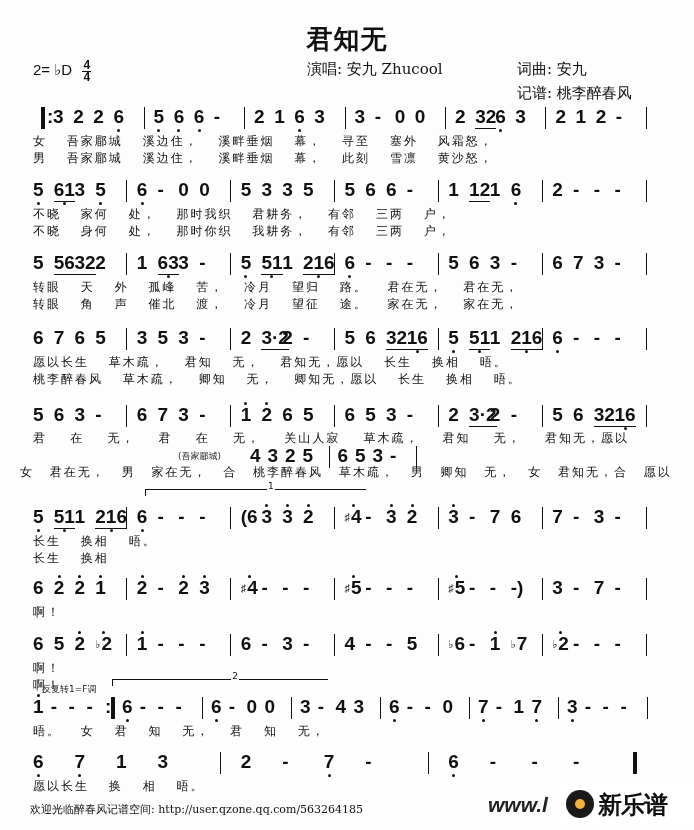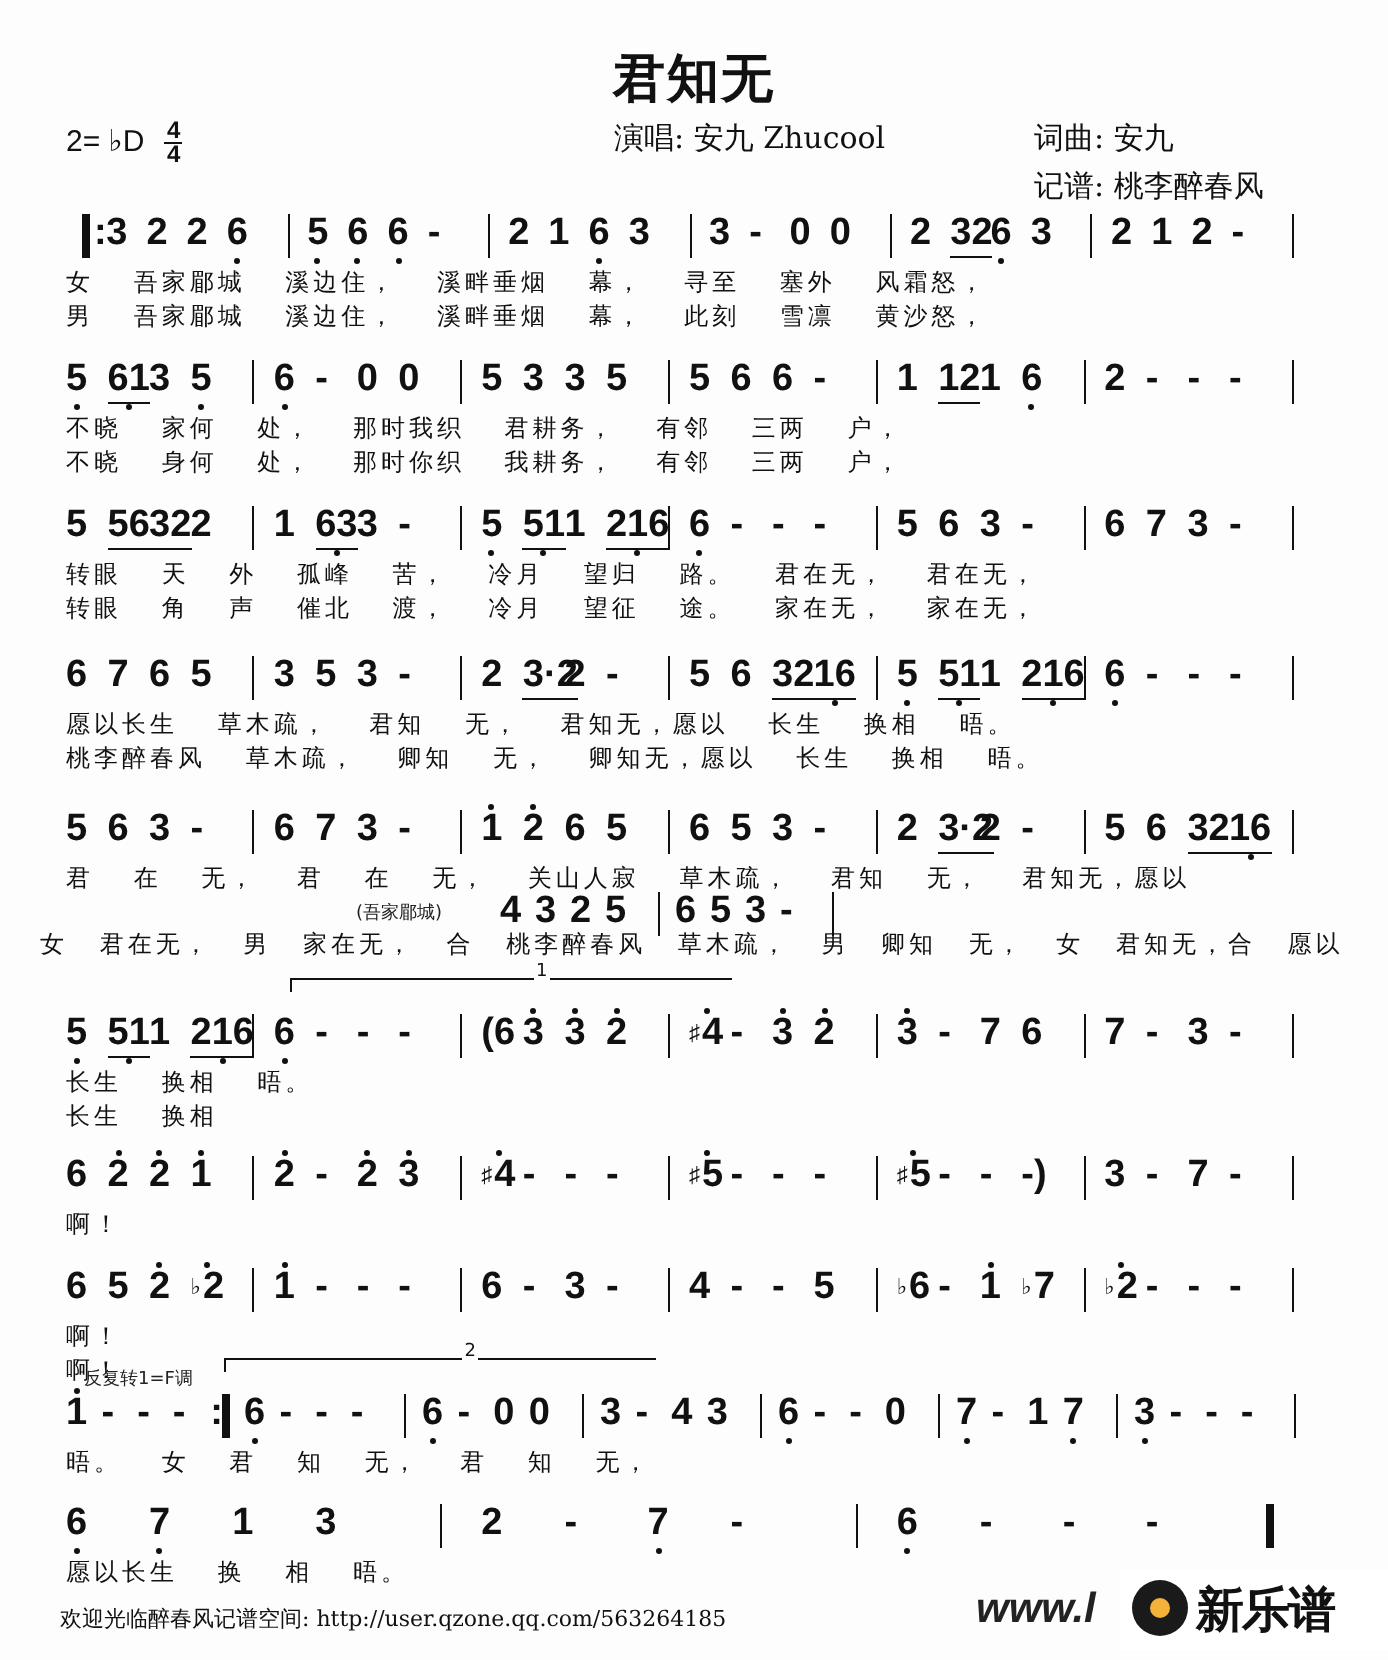--- a/index.html
+++ b/index.html
@@ -211,21 +211,21 @@
     <div class="note" style="left: 250px; top: 446px;">4</div>
     <div class="note" style="left: 267.5px; top: 446px;">3</div>
     <div class="note" style="left: 285px; top: 446px;">2</div>
     <div class="note" style="left: 302.5px; top: 446px;">5</div>
     <div class="bar-line" style="left: 328.75px; top: 446px;"></div>
     <div class="note" style="left: 337.5px; top: 446px;">6</div>
     <div class="note" style="left: 355px; top: 446px;">5</div>
     <div class="note" style="left: 372.5px; top: 446px;">3</div>
     <div class="note" style="left: 390px; top: 446px;">-</div>
     <div class="bar-line" style="left: 416.25px; top: 446px;"></div>
-    <div class="lyric" style="left: 33px; top: 432px; letter-spacing: 2px; word-spacing: 14px;">君 在 无， 君 在 无， 关山人寂 草木疏， 君知 无， 君知无，愿以</div>
+    <div class="lyric" style="left: 33px; top: 432px; letter-spacing: 2px; word-spacing: 14px; font-family: Liberation Mono, monospace;">君 在 无， 君 在 无， 关山人寂 草木疏， 君知 无， 君知无，愿以</div>
     <div class="lyric" style="left: 20px; top: 465px; letter-spacing: 2px; word-spacing: 10px;">女 君在无， 男 家在无， 合 桃李醉春风 草木疏， 男 卿知 无， 女 君知无，合 愿以</div>
     <div class="note dot-b" style="left: 33px; top: 507px;">5</div>
     <div class="note dot-b" style="left: 53.7667px; top: 507px; position: absolute;">51<div class="uline" style="left: 0px; right: 0px; bottom: -2px;"></div></div>
     <div class="note" style="left: 74.5333px; top: 507px;">1</div>
     <div class="note dot-b" style="left: 95.3px; top: 507px; position: absolute;">216<div class="uline" style="left: 0px; right: 0px; bottom: -2px;"></div></div>
     <div class="bar-line" style="left: 126.45px; top: 507px;"></div>
     <div class="note dot-b" style="left: 136.833px; top: 507px;">6</div>
     <div class="note" style="left: 157.6px; top: 507px;">-</div>
     <div class="note" style="left: 178.367px; top: 507px;">-</div>
     <div class="note" style="left: 199.133px; top: 507px;">-</div>

